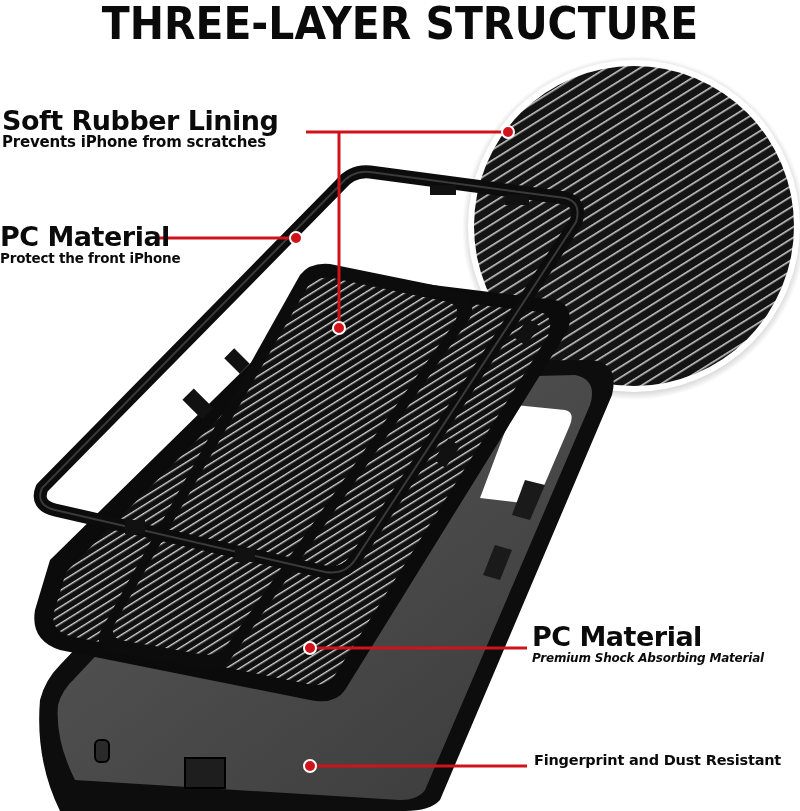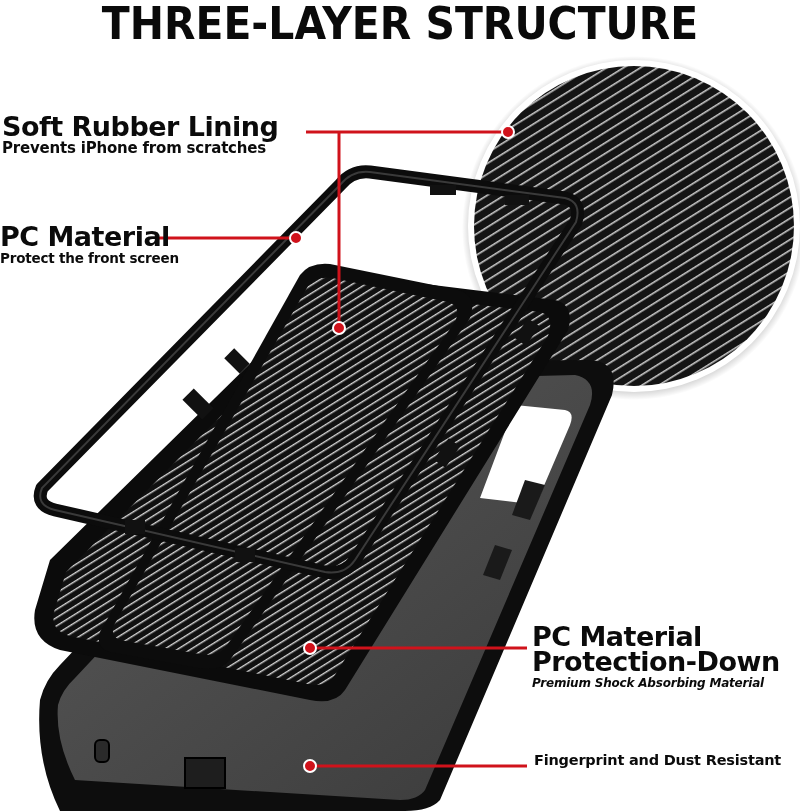--- a/index.html
+++ b/index.html
@@ -6,21 +6,21 @@
     body { width: 800px; height: 811px; position: relative; overflow: hidden; font-family: "DejaVu Sans", "Liberation Sans", sans-serif; }
     .title {
       position: absolute; left: 0; top: 2px; width: 800px; text-align: center;
       font-family: "DejaVu Sans", sans-serif; font-weight: 900; font-size: 44px; letter-spacing: 0px;
       color: #0a0a0a; line-height: 44px; transform: scaleX(0.93); transform-origin: center top;
     }
     svg.art { position: absolute; left: 0; top: 0; }
     .label { position: absolute; color: #0b0b0b; }
     .label .h { font-weight: bold; font-size: 27px; line-height: 25px; letter-spacing: -0.5px; }
     .label .s { font-weight: bold; font-size: 14.5px; line-height: 18px; letter-spacing: -0.2px; }
-    #lbl-soft { left: 2px; top: 114px; }
+    #lbl-soft { left: 2px; top: 108px; }
     #lbl-soft .h { font-size: 27px; }
     #lbl-soft .s { font-size: 15px; }
     #lbl-on { left: 0px; top: 224px; }
     #lbl-on .s { font-size: 13.5px; }
     #lbl-down { left: 532px; top: 624px; }
     #lbl-down .s { font-size: 12px; font-style: italic; }
     #lbl-cush { left: 534px; top: 745px; }
     #lbl-cush .s { font-size: 14.5px; margin-top: 6px; }
   </style>
 </head>
@@ -110,24 +110,23 @@
   </g>
 </svg>
 
 <div class="label" id="lbl-soft">
   <div class="h">Soft Rubber Lining</div>
   <div class="s">Prevents iPhone from scratches</div>
 </div>
 
 <div class="label" id="lbl-on">
   <div class="h">PC Material</div>
-  <div class="s">Protect the front screen</div>
+  <div class="s">Protect the front iPhone</div>
 </div>
 
 <div class="label" id="lbl-down">
   <div class="h">PC Material</div>
-  <div class="h">Protection-Down</div>
   <div class="s">Premium Shock Absorbing Material</div>
 </div>
 
 <div class="label" id="lbl-cush">
   <div class="s">Fingerprint and Dust Resistant</div>
 </div>
 
 </body></html>

